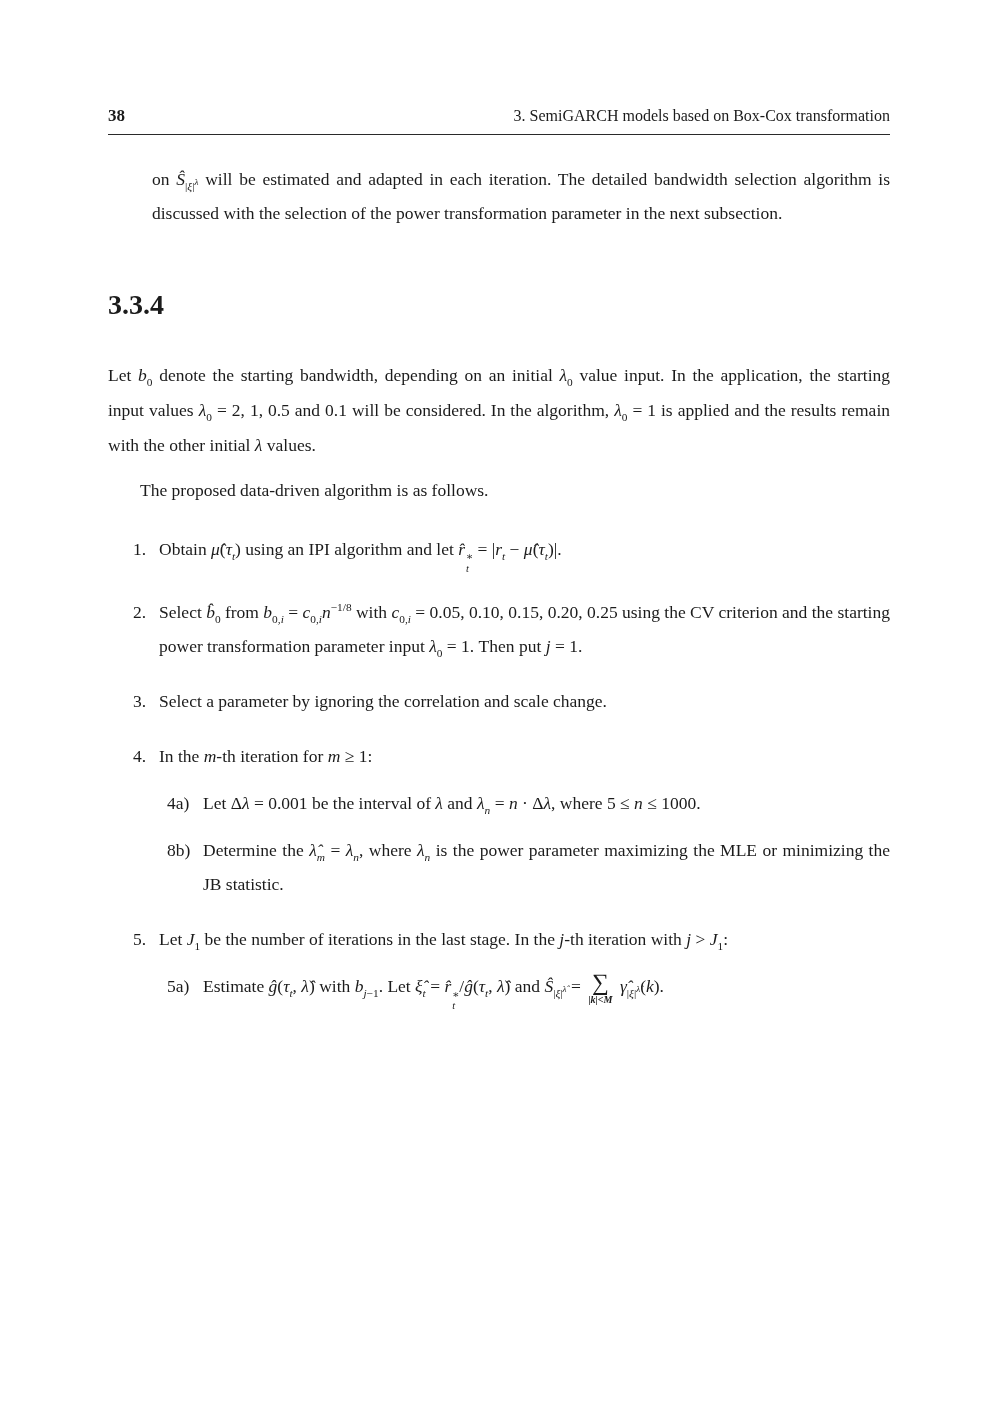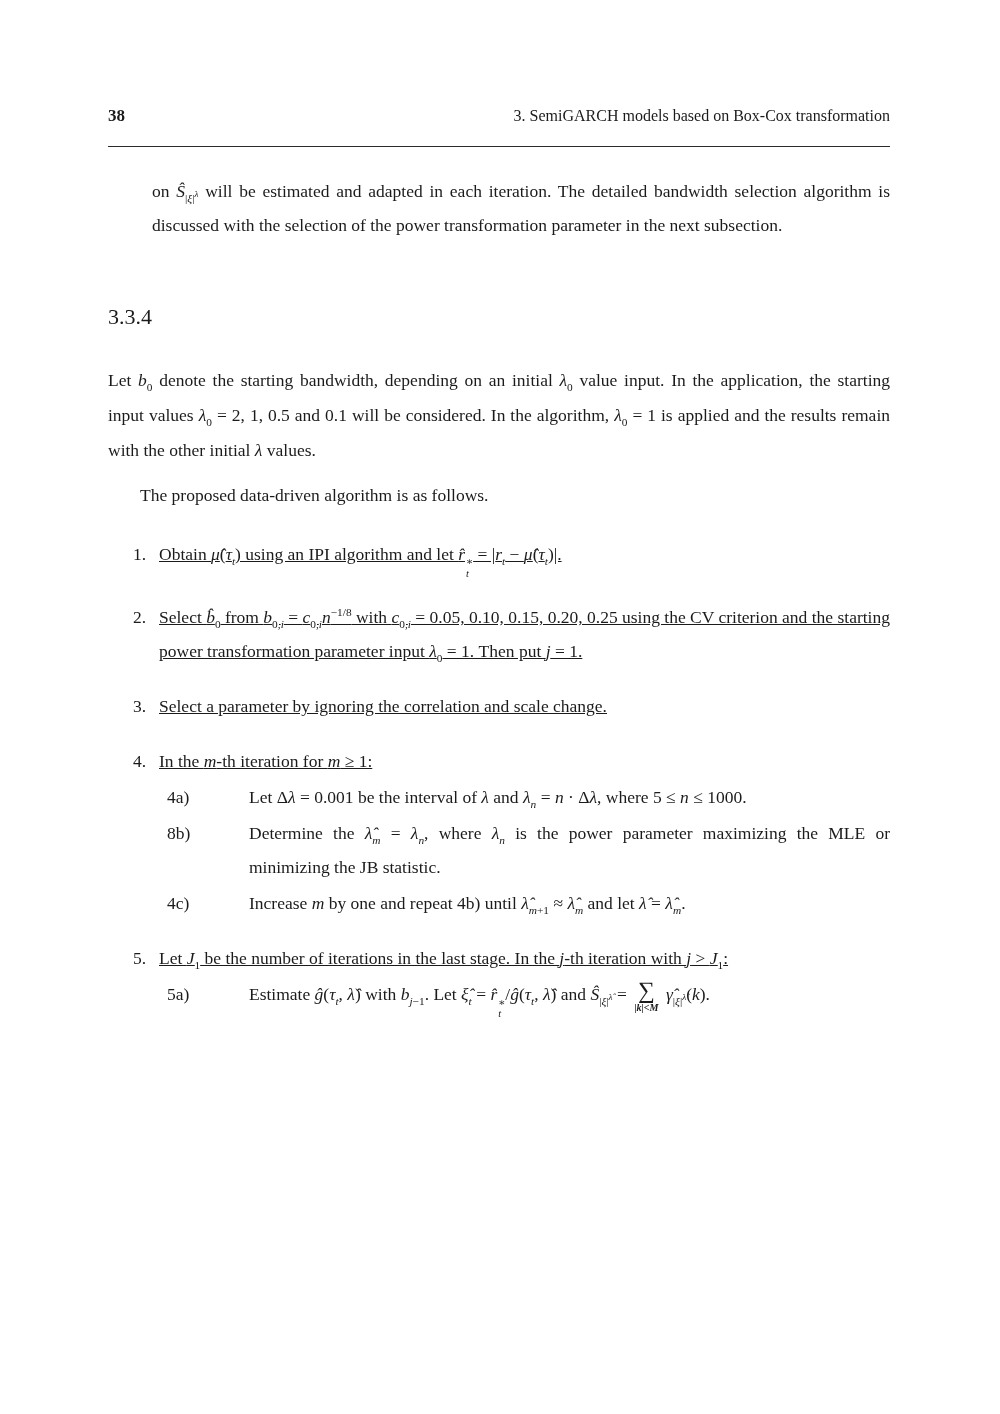--- a/index.html
+++ b/index.html
@@ -16,46 +16,46 @@
     width: 1000px; height: 1414px;
     padding: 106px 110px 0 108px;
     overflow: hidden;
     background: #ffffff;
   }
   .header {
     display: flex;
     justify-content: space-between;
     align-items: baseline;
     border-bottom: 1.5px solid #2a2a2a;
-    padding-bottom: 20px;
+    padding-bottom: 8px;
   }
   .page-number { font-weight: bold; font-size: 17px; }
   .running-title { font-size: 16px; }
 
   .intro {
     margin-top: 27px;
     font-size: 17.5px;
     line-height: 34px;
     text-align: justify;
     margin-left: 44px;
   }
 
   .section-heading {
     display: flex;
     margin-top: 52px;
-    font-weight: normal;
-    font-size: 22px;
+    font-weight: bold;
+    font-size: 28px;
     line-height: 45px;
     flex-direction: column;
   }
   .section-number { width: 85px; flex: none; }
   .section-title { flex: 1; }
 
   .para1 {
-    margin-top: 24px;
+    margin-top: 31px;
     font-size: 17.5px;
     line-height: 35px;
     text-align: justify;
   }
   .para2 {
     margin-top: 10px;
     font-size: 17.5px;
     line-height: 34px;
     text-indent: 32px;
   }
@@ -63,26 +63,25 @@
   .steps {
     margin-top: 25px;
     font-size: 17.5px;
     line-height: 34px;
   }
   .step {
     display: flex;
     margin: 21px 0 0 25px;
   }
   .step-label { width: 26px; flex: none; }
-  .step-text  { flex: 1; text-align: justify; text-decoration: underline; }
+  .step-text  { flex: 1; text-align: justify; }
 
   .substep {
     display: flex;
-    margin: 2px 0 0 59px;
-    gap: 46px;
+    margin: 13px 0 0 59px;
   }
   .substep-label { width: 36px; flex: none; }
   .substep-text  { flex: 1; text-align: justify; }
 
   i { font-style: italic; }
   sub, sup { font-size: 0.65em; line-height: 0; }
   sub sup, sup sub { font-size: 0.8em; }
 
   
   .supsub {
@@ -148,24 +147,20 @@
         <div class="step-text">In the <i>m</i>-th iteration for <i>m</i> ≥ 1:</div>
       </div>
       <div class="substep">
         <span class="substep-label">4a)</span>
         <div class="substep-text">Let Δ<i>λ</i> = 0.001 be the interval of <i>λ</i> and <i>λ</i><sub><i>n</i></sub> = <i>n</i> · Δ<i>λ</i>, where 5 ≤ <i>n</i> ≤ 1000.</div>
       </div>
       <div class="substep">
         <span class="substep-label">8b)</span>
         <div class="substep-text">Determine the <i>λ̂</i><sub><i>m</i></sub> = <i>λ</i><sub><i>n</i></sub>, where <i>λ</i><sub><i>n</i></sub> is the power parameter maximizing the MLE or minimizing the JB statistic.</div>
       </div>
-      <div class="substep">
-        <span class="substep-label">4c)</span>
-        <div class="substep-text">Increase <i>m</i> by one and repeat 4b) until <i>λ̂</i><sub><i>m</i>+1</sub> ≈ <i>λ̂</i><sub><i>m</i></sub> and let <i>λ̂</i> = <i>λ̂</i><sub><i>m</i></sub>.</div>
-      </div>
       <div class="step">
         <span class="step-label">5.</span>
         <div class="step-text">Let <i>J</i><sub>1</sub> be the number of iterations in the last stage. In the <i>j</i>-th iteration with <i>j</i> &gt; <i>J</i><sub>1</sub>:</div>
       </div>
       <div class="substep">
         <span class="substep-label">5a)</span>
         <div class="substep-text">Estimate <i>ĝ</i>(<i>τ</i><sub><i>t</i></sub>, <i>λ̂</i>) with <i>b</i><sub><i>j</i>−1</sub>. Let <i>ξ̂</i><sub><i>t</i></sub> = <i>r̂</i><span class="supsub">
             <span>∗</span>
             <span><i>t</i></span>
           </span>/<i>ĝ</i>(<i>τ</i><sub><i>t</i></sub>, <i>λ̂</i>) and <i>Ŝ</i><sub>|<i>ξ</i>|<sup><i>λ̂</i></sup></sub> = <span class="bigsum">

